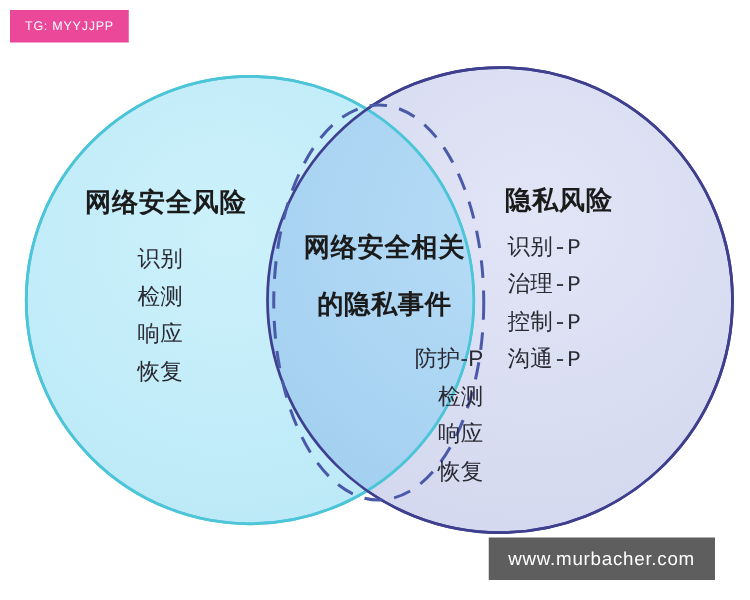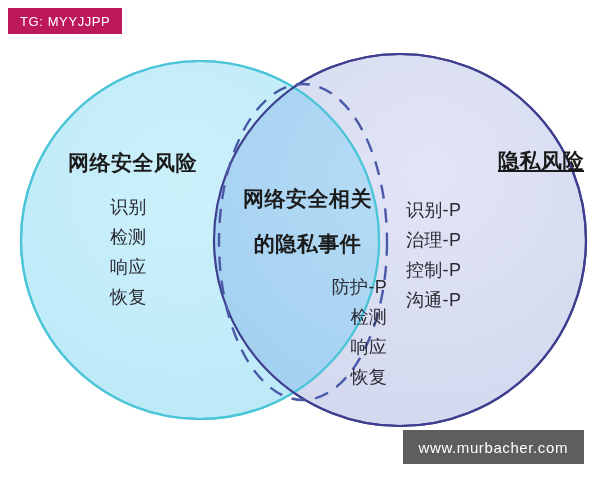--- a/index.html
+++ b/index.html
@@ -58,48 +58,48 @@
     letter-spacing: 0.3px;
   }
 
   
   #left-set { left: 62px; top: 150px; width: 200px; }
   #left-set .venn-title { text-align: left; padding-left: 6px; }
   #left-set .venn-list { margin-top: 16px; padding-left: 48px; }
 
   
   #right-set { left: 404px; top: 148px; width: 180px; }
-  #right-set .venn-title { text-align: right; text-decoration: underline; }
-  #right-set .venn-list { margin-top: 21px; padding-left: 2px; }
+  #right-set .venn-title { text-align: left; }
+  #right-set .venn-list { margin-top: 10px; padding-left: 2px; font-family: Liberation Mono, monospace; }
 
   
   #center-set { left: 222px; top: 168px; width: 165px; text-align: center; }
   #center-set .venn-title { text-align: center; padding-left: 6px; line-height: 29px; margin-top: 16px; }
   #center-set .venn-list { margin-top: 14px; text-align: right; padding-left: 14px; }
 
   
   .chip {
     position: absolute;
-    background: #be185d;
+    background: #ec4899;
     color: #ffffff;
-    font-size: 13px;
+    font-size: 10px;
     letter-spacing: 0.6px;
     display: flex;
     align-items: center;
     justify-content: center;
     white-space: nowrap;
   }
   #tg-badge {
     left: 8px;
     top: 8px;
     height: 26px;
     padding: 0 12px;
   }
   #site-watermark {
-    right: 16px;
+    right: 28px;
     bottom: 16px;
     height: 34px;
     padding: 0 16px;
     font-size: 15px;
     background: #5e5e5e;
     text-align: right;
   }
 </style>
 </head>
 <body>

